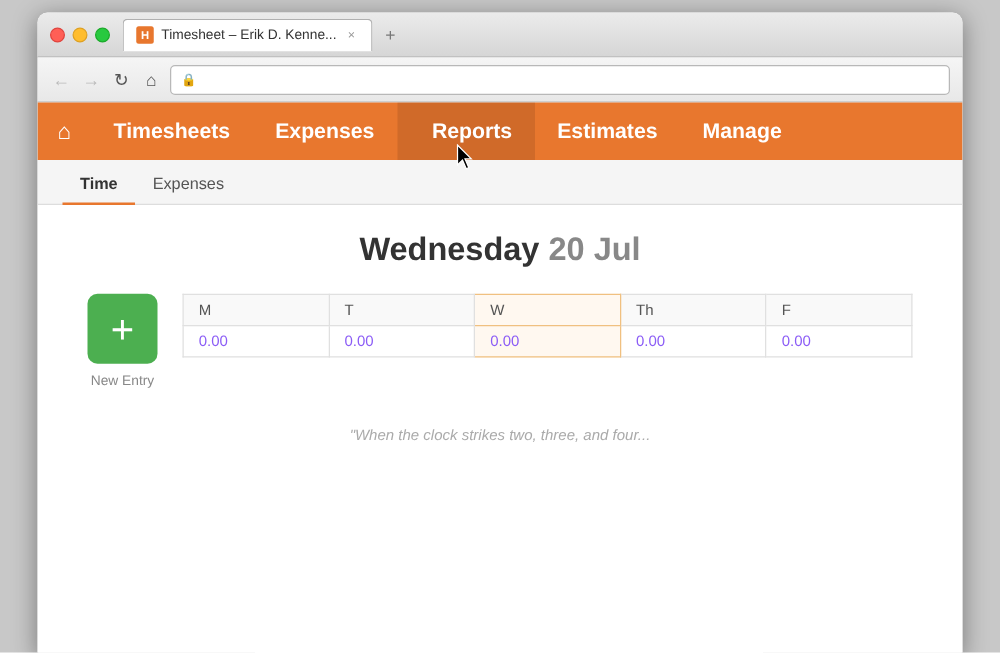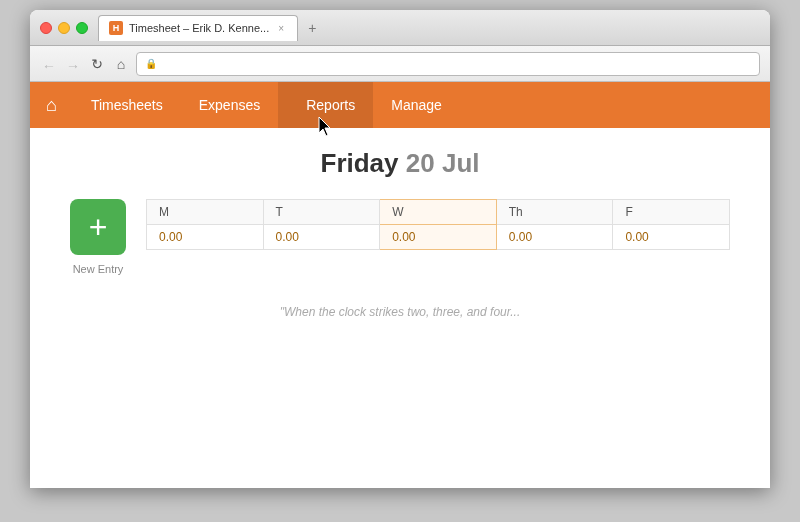--- a/index.html
+++ b/index.html
@@ -162,22 +162,22 @@
       padding: 0 16px;
       color: white;
       font-size: 18px;
     }
 
     .nav-item {
       display: flex;
       align-items: center;
       padding: 0 18px;
       color: white;
-      font-size: 14px;
-      font-weight: 400;
+      font-size: 17px;
+      font-weight: 700;
       cursor: pointer;
       position: relative;
     }
 
     .nav-item.hovered {
       background: rgba(0,0,0,0.1);
       padding-left: 28px;
     }
 
     
@@ -274,21 +274,21 @@
       border: 1px solid #e0e0e0;
       padding: 5px 12px;
       text-align: left;
       font-weight: 500;
       color: #555;
     }
 
     .time-table td {
       border: 1px solid #e0e0e0;
       padding: 5px 12px;
-      color: #a16207;
+      color: #8b5cf6;
     }
 
     .time-table th:nth-child(3),
     .time-table td:nth-child(3) {
       background: #fff8f0;
       border: 1px solid #f0c080;
     }
 
     .quote-area {
       text-align: center;
@@ -342,28 +342,39 @@
     <div class="nav-item hovered" style="position:relative;">
       <span>Reports</span>
 
       <div style="position:absolute; bottom:-14px; left:50%; transform:translateX(-50%); font-size:16px; pointer-events:none; z-index:10;">
         <svg width="16" height="22" viewBox="0 0 16 22" fill="none" xmlns="http://www.w3.org/2000/svg">
           <path d="M1 1L1 17L5 13L8 20L10 19L7 12L12 12Z" fill="black" stroke="white" stroke-width="1"></path>
         </svg>
       </div>
     </div>
     <div class="nav-item">
+      <span>Estimates</span>
+    </div>
+    <div class="nav-item">
       <span>Manage</span>
     </div>
   </div>
 
+  <div class="sub-nav">
+    <div class="sub-nav-item active">
+      <span>Time</span>
+    </div>
+    <div class="sub-nav-item">
+      <span>Expenses</span>
+    </div>
+  </div>
 
   <div class="main-content">
     <div class="date-header">
-      <span class="day-name">Friday</span>
+      <span class="day-name">Wednesday</span>
       <span> </span>
       <span class="day-num">20</span>
       <span class="day-num"> </span>
       <span class="day-num">Jul</span>
     </div>
 
     <div class="timesheet-area">
       <div class="new-entry-btn">
         <div class="new-entry-icon">+</div>
         <span class="new-entry-label">New Entry</span>

